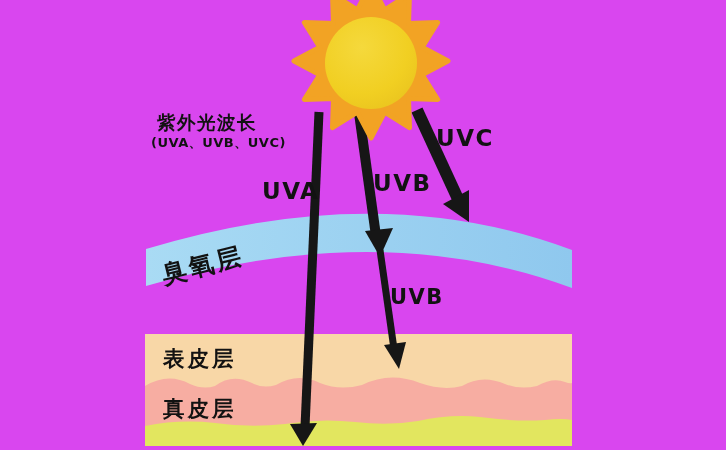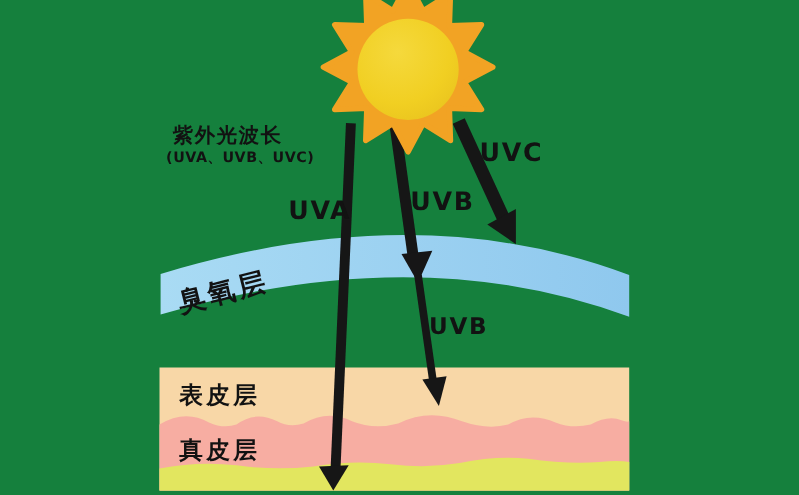--- a/index.html
+++ b/index.html
@@ -5,21 +5,21 @@
   html, body {
     margin: 0;
     padding: 0;
     background: #ffffff;
     font-family: "DejaVu Sans", "Liberation Sans", sans-serif;
   }
   .stage {
     position: relative;
     width: 726px;
     height: 450px;
-    background: #15803d;
+    background: #d946ef;
     overflow: hidden;
   }
   svg text {
     font-family: "DejaVu Sans", "Liberation Sans", sans-serif;
     font-weight: bold;
   }
   .label-cjk-title   { font-size: 18.5px; letter-spacing: 1.5px; }
   .label-cjk-sub     { font-size: 13px;   letter-spacing: 0.5px; }
   .label-ray         { font-size: 23px;   letter-spacing: 1.5px; }
   .label-ray-small   { font-size: 21px;   letter-spacing: 1.5px; }

